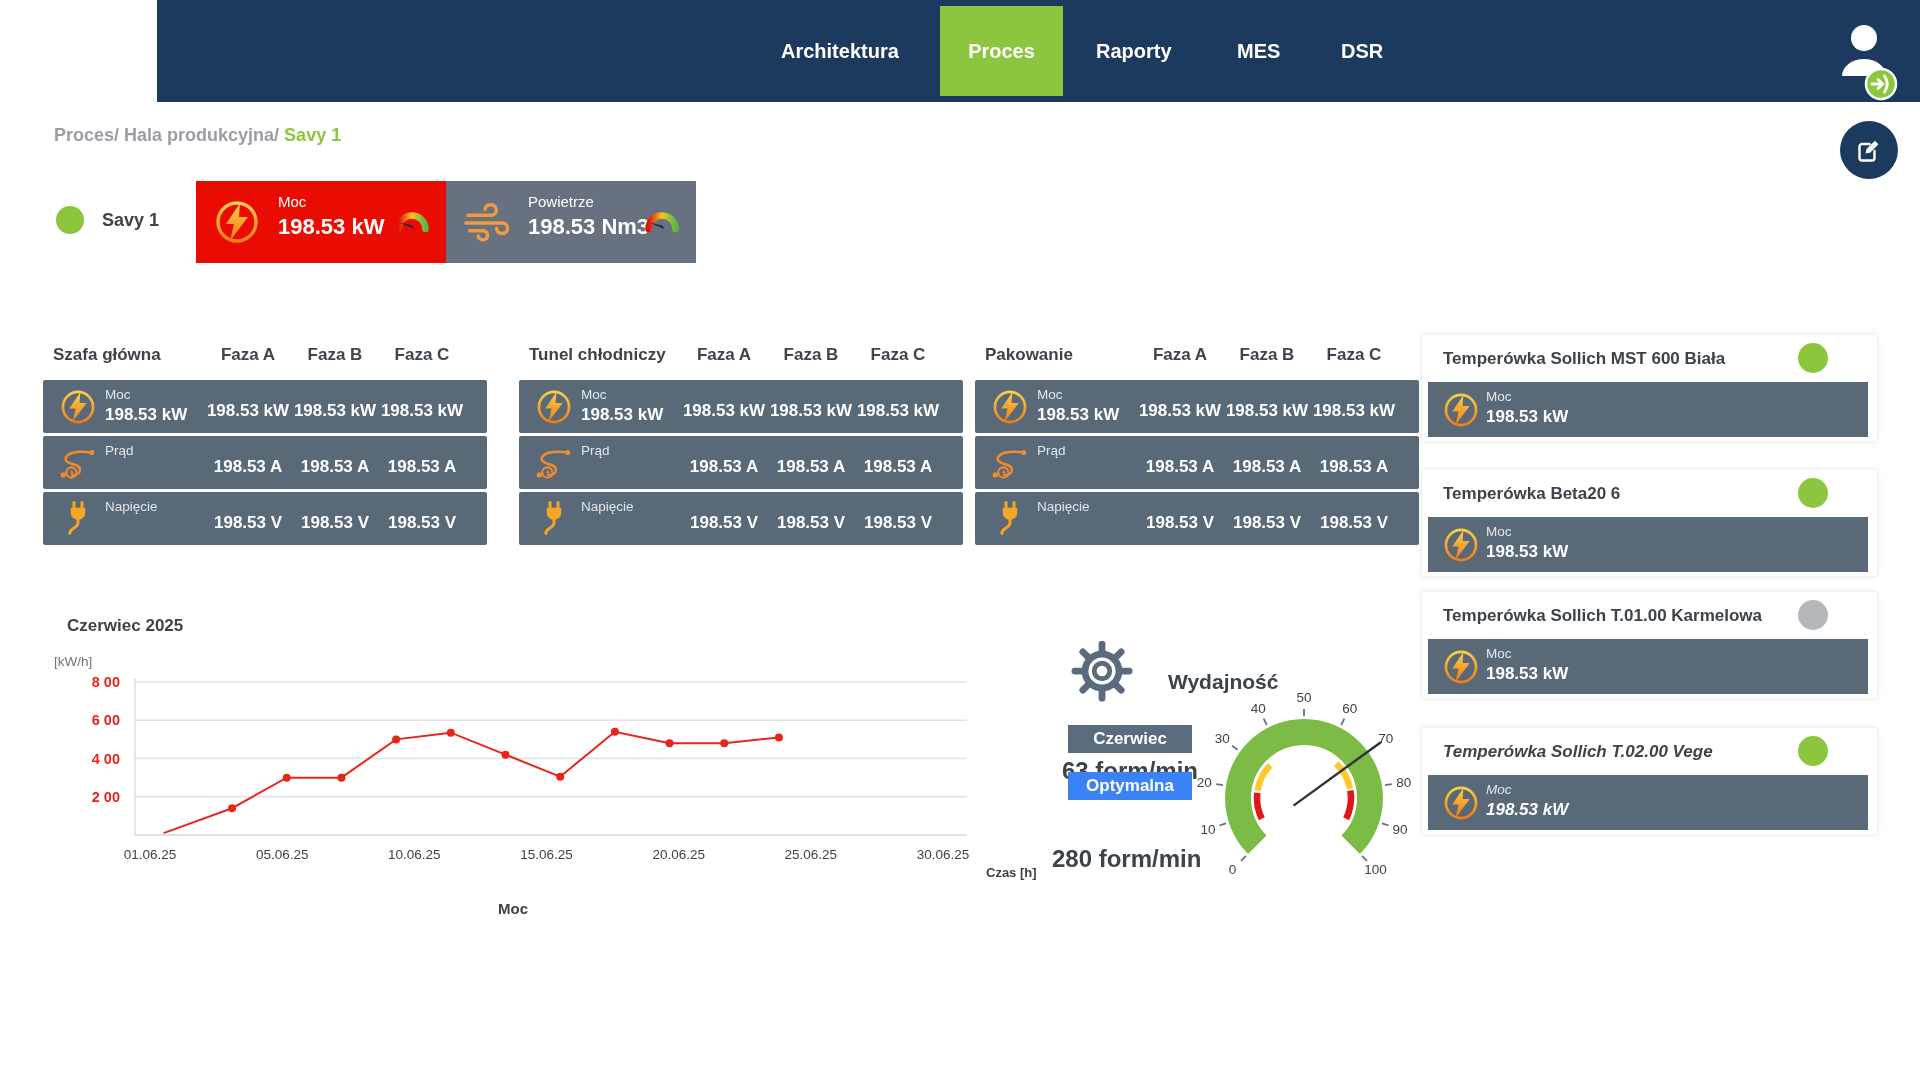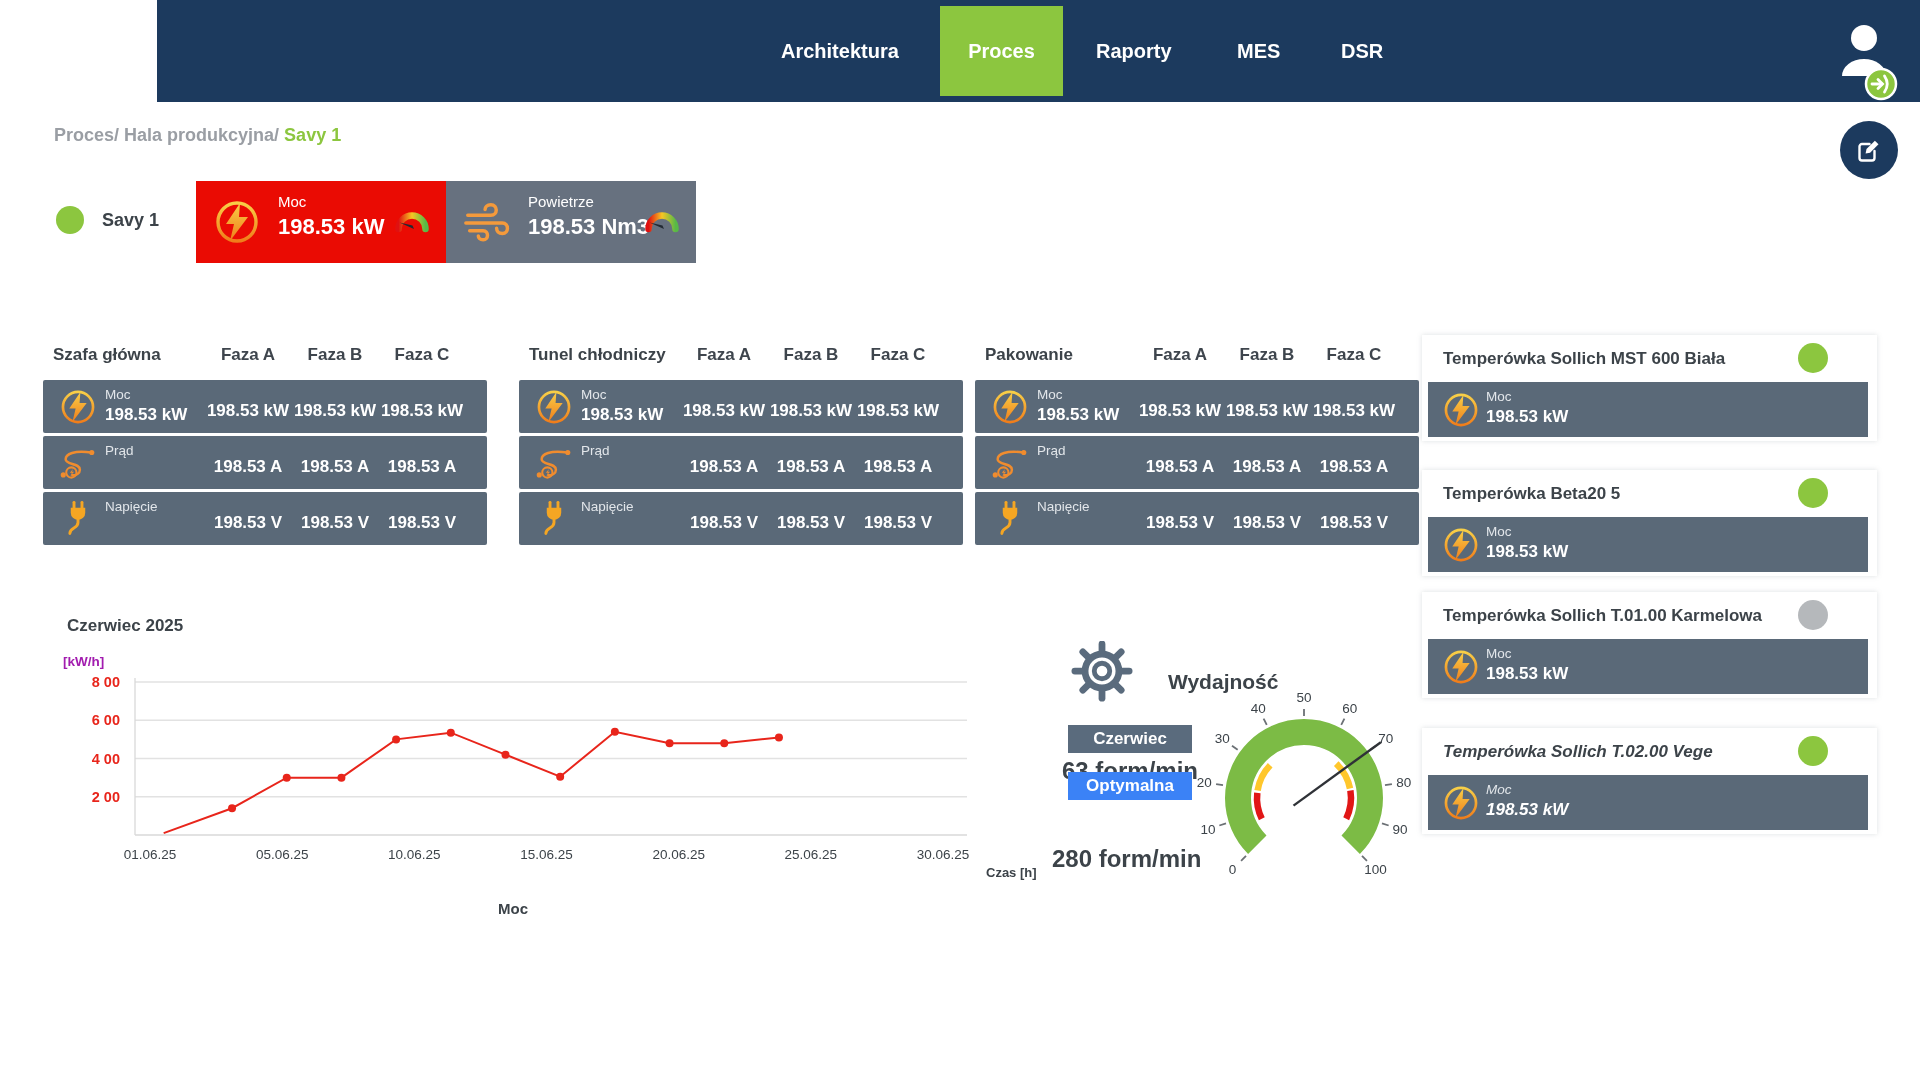--- a/index.html
+++ b/index.html
@@ -43,21 +43,21 @@
   
   .tcard{position:absolute;left:1422px;width:455px;height:106px;background:#fff;cursor:pointer;
          box-shadow:0 0 5px rgba(120,130,140,0.25);}
   .tc-title{position:absolute;left:21px;top:14px;font-size:17px;font-weight:bold;}
   .tc-dot{position:absolute;left:376px;top:8px;width:30px;height:30px;border-radius:50%;}
   .tc-bar{position:absolute;left:6px;top:47px;width:440px;height:55px;background:#5A6978;}
   .tc-bar .row-icon{left:14px;top:9px;}
   
   #chart{left:40px;top:610px;width:1020px;height:330px;}
   #chart-title{position:absolute;left:27px;top:6px;font-size:17px;font-weight:bold;}
-  #chart-ylabel{position:absolute;left:23px;top:44px;font-size:13.5px;font-weight:700;color:#a21caf;}
+  #chart-ylabel{position:absolute;left:14px;top:44px;font-size:13.5px;font-weight:400;color:#737373;}
   #chart-svg-wrap{position:absolute;left:0;top:60px;width:1020px;height:280px;}
   #chart-series-label{position:absolute;left:393px;top:290px;width:160px;text-align:center;
             font-size:15px;font-weight:bold;}
   
   #gear{left:1063px;top:641px;width:78px;height:62px;}
   #perf-title{left:1168px;top:670px;font-size:21px;font-weight:bold;}
   .perf-badge{position:absolute;left:1068px;width:124px;height:28px;display:flex;align-items:center;
             justify-content:center;color:#fff;font-size:17px;font-weight:bold;}
   #perf-current-badge{top:725px;background:#5A6B7D;}
   #perf-optimal-badge{top:772px;background:#3b82f6;}
@@ -322,21 +322,21 @@
           <svg viewBox="0 0 48 48" width="100%" height="100%">
      <circle cx="24" cy="24" r="19" fill="none" stroke="url(#boltGrad)" stroke-width="3.4"></circle>
      <path d="M27 5 L13 26 h8 L17 43 L35 19 h-9 z" fill="url(#boltGrad)"></path>
           </svg>
         </div>
         <div class="row-label" style="left: 58px;">Moc</div>
         <div class="row-value" style="left: 58px;">198.53 kW</div>
       </div>
     </div>
     <div class="tcard" style="top: 470px;">
-      <div class="tc-title">Temperówka Beta20 5</div>
+      <div class="tc-title">Temperówka Beta20 6</div>
       <div class="tc-dot" style="background: rgb(140, 198, 63);"></div>
       <div class="tc-bar">
         <div class="row-icon">
           <svg viewBox="0 0 48 48" width="100%" height="100%">
      <circle cx="24" cy="24" r="19" fill="none" stroke="url(#boltGrad)" stroke-width="3.4"></circle>
      <path d="M27 5 L13 26 h8 L17 43 L35 19 h-9 z" fill="url(#boltGrad)"></path>
           </svg>
         </div>
         <div class="row-label" style="left: 58px;">Moc</div>
         <div class="row-value" style="left: 58px;">198.53 kW</div>

